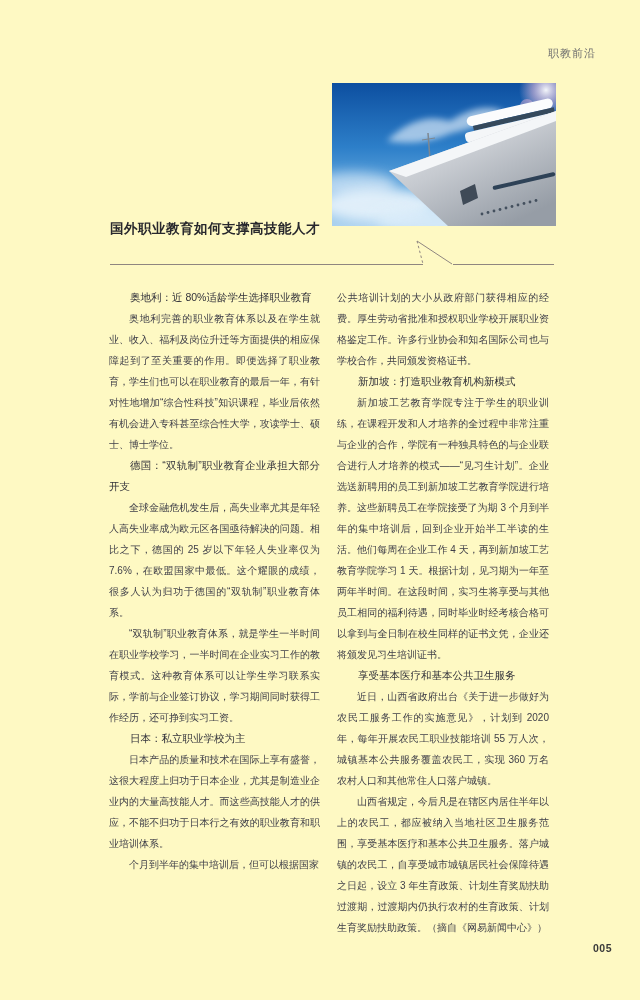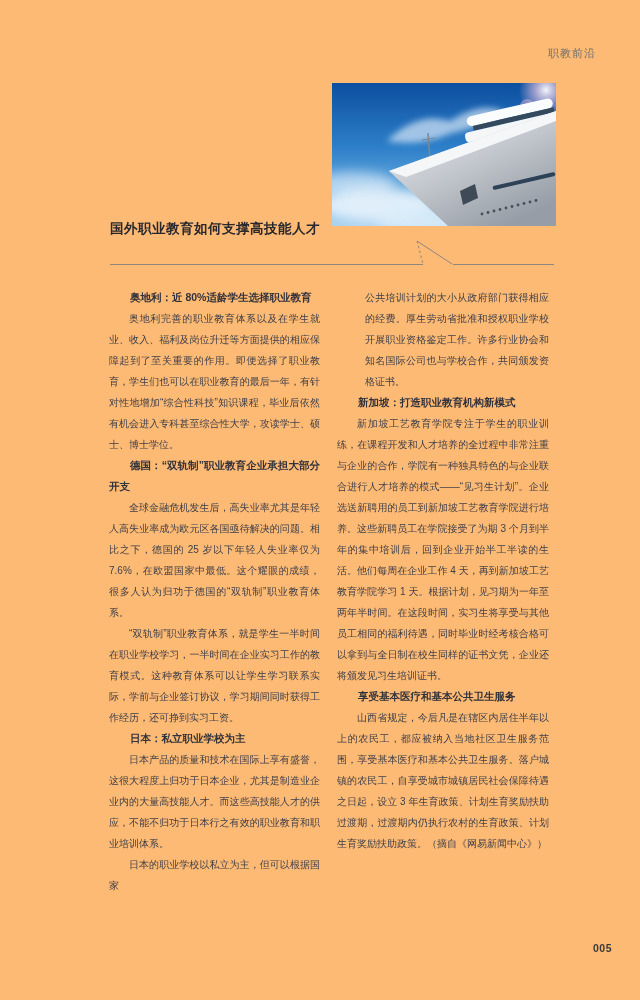--- a/index.html
+++ b/index.html
@@ -1,21 +1,21 @@
 <!DOCTYPE html>
 <html><head>
 <meta charset="utf-8">
 <style>
   html,body{margin:0;padding:0;background:#ffffff;}
   body{
     width:640px;height:1000px;position:relative;overflow:hidden;
     font-family:"Liberation Sans","DejaVu Sans",sans-serif;
     -webkit-font-smoothing:antialiased;
   }
-  .page{position:absolute;inset:0;background:#fdba74;}
+  .page{position:absolute;inset:0;background:#fef9c3;}
 
   .journal-header{
     position:absolute;top:46px;right:44px;
     font-size:11px;color:#6e6e6e;letter-spacing:1px;
   }
 
   .hero-image{
     position:absolute;left:332px;top:83px;width:224px;height:143px;
     overflow:hidden;
   }
@@ -31,27 +31,27 @@
 
   .col{
     position:absolute;top:287px;
     font-size:10px;line-height:21px;color:#3e3e48;
     text-align:justify;text-justify:inter-ideograph;
   }
   .col-left{left:109px;width:211px;}
   .col-right{left:337px;width:212px;}
 
   .sec-heading{
-    margin:0;font-size:10.5px;font-weight:bold;color:#32323a;
+    margin:0;font-size:10.5px;font-weight:normal;color:#32323a;
     line-height:21px;text-indent:2em;text-align:justify;
   }
   .body-para{
     margin:0;text-indent:2em;
   }
-  .body-para.flush{text-indent:0;margin-left:28px;}
+  .body-para.flush{text-indent:0;}
 
   .page-number{
     position:absolute;top:942px;left:593px;
     font-size:10.5px;font-weight:bold;color:#3a3a3a;letter-spacing:0.5px;
   }
 </style>
 </head>
 <body>
 
 <div class="page">
@@ -132,26 +132,27 @@
   </svg>
 
   <div class="col col-left">
       <h3 class="sec-heading">奥地利：近 80%适龄学生选择职业教育</h3>
       <p class="body-para">奥地利完善的职业教育体系以及在学生就业、收入、福利及岗位升迁等方面提供的相应保障起到了至关重要的作用。即便选择了职业教育，学生们也可以在职业教育的最后一年，有针对性地增加“综合性科技”知识课程，毕业后依然有机会进入专科甚至综合性大学，攻读学士、硕士、博士学位。</p>
       <h3 class="sec-heading">德国：“双轨制”职业教育企业承担大部分开支</h3>
       <p class="body-para">全球金融危机发生后，高失业率尤其是年轻人高失业率成为欧元区各国亟待解决的问题。相比之下，德国的 25 岁以下年轻人失业率仅为 7.6%，在欧盟国家中最低。这个耀眼的成绩，很多人认为归功于德国的“双轨制”职业教育体系。</p>
       <p class="body-para">“双轨制”职业教育体系，就是学生一半时间在职业学校学习，一半时间在企业实习工作的教育模式。这种教育体系可以让学生学习联系实际，学前与企业签订协议，学习期间同时获得工作经历，还可挣到实习工资。</p>
       <h3 class="sec-heading">日本：私立职业学校为主</h3>
       <p class="body-para">日本产品的质量和技术在国际上享有盛誉，这很大程度上归功于日本企业，尤其是制造业企业内的大量高技能人才。而这些高技能人才的供应，不能不归功于日本行之有效的职业教育和职业培训体系。</p>
-      <p class="body-para">日本的职业学校以私立为主，但可以根据国家</p>
+      <p class="body-para">个月到半年的集中培训后，但可以根据国家</p>
     </div>
 
   <div class="col col-right">
       <p class="body-para flush">公共培训计划的大小从政府部门获得相应的经费。厚生劳动省批准和授权职业学校开展职业资格鉴定工作。许多行业协会和知名国际公司也与学校合作，共同颁发资格证书。</p>
       <h3 class="sec-heading">新加坡：打造职业教育机构新模式</h3>
       <p class="body-para">新加坡工艺教育学院专注于学生的职业训练，在课程开发和人才培养的全过程中非常注重与企业的合作，学院有一种独具特色的与企业联合进行人才培养的模式——“见习生计划”。企业选送新聘用的员工到新加坡工艺教育学院进行培养。这些新聘员工在学院接受了为期 3 个月到半年的集中培训后，回到企业开始半工半读的生活。他们每周在企业工作 4 天，再到新加坡工艺教育学院学习 1 天。根据计划，见习期为一年至两年半时间。在这段时间，实习生将享受与其他员工相同的福利待遇，同时毕业时经考核合格可以拿到与全日制在校生同样的证书文凭，企业还将颁发见习生培训证书。</p>
       <h3 class="sec-heading">享受基本医疗和基本公共卫生服务</h3>
+      <p class="body-para">近日，山西省政府出台《关于进一步做好为农民工服务工作的实施意见》，计划到 2020 年，每年开展农民工职业技能培训 55 万人次，城镇基本公共服务覆盖农民工，实现 360 万名农村人口和其他常住人口落户城镇。</p>
       <p class="body-para">山西省规定，今后凡是在辖区内居住半年以上的农民工，都应被纳入当地社区卫生服务范围，享受基本医疗和基本公共卫生服务。落户城镇的农民工，自享受城市城镇居民社会保障待遇之日起，设立 3 年生育政策、计划生育奖励扶助过渡期，过渡期内仍执行农村的生育政策、计划生育奖励扶助政策。（摘自《网易新闻中心》）</p>
     </div>
 
   <div class="page-number">005</div>
 
 </div>
 
 </body></html>

